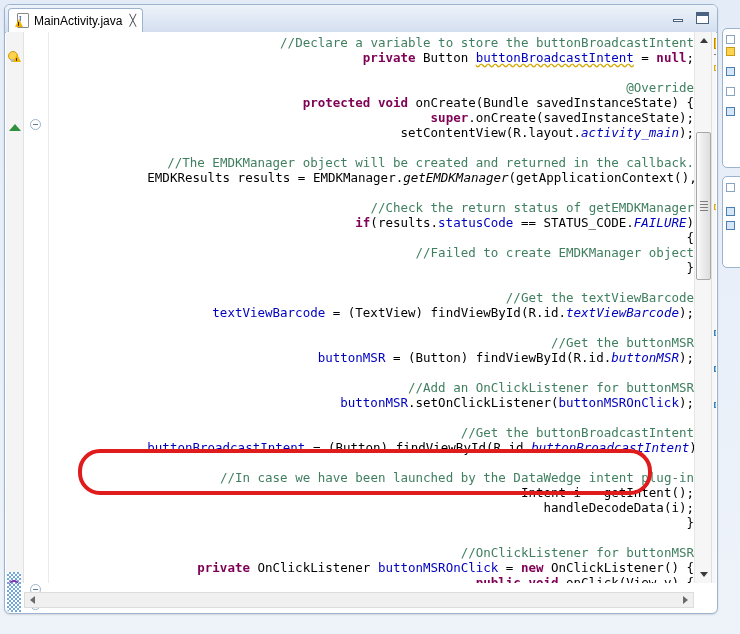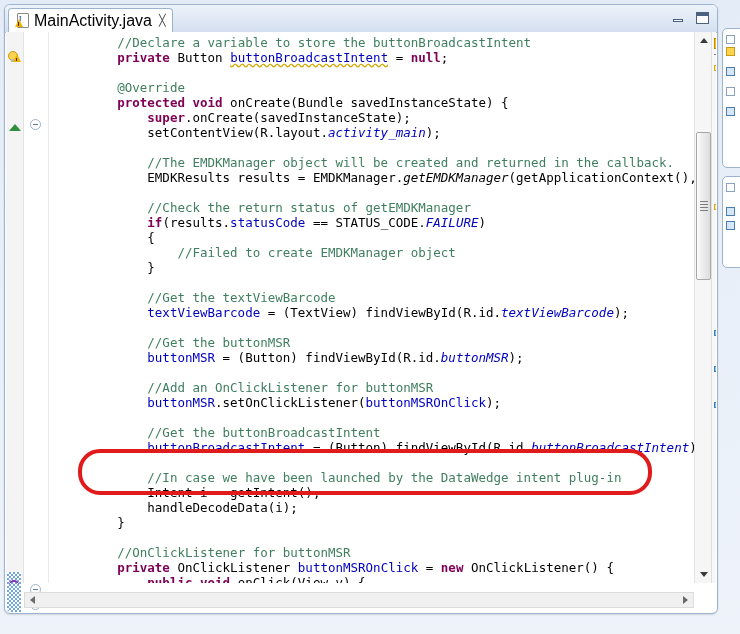--- a/index.html
+++ b/index.html
@@ -41,21 +41,21 @@
     padding: 0 6px 0 6px;
     background: #ffffff;
     border: 1px solid #9cb3cf;
     border-bottom: none;
     border-radius: 4px 4px 0 0;
     display: flex; align-items: center; gap: 5px;
     box-sizing: border-box;
   }
   .tab-label {
     font-family: "Liberation Sans", sans-serif;
-    font-size: 16px;
+    font-size: 12px;
     color: #000000;
     white-space: nowrap;
   }
   .tab-close {
     font-family: "Liberation Sans", sans-serif;
     font-size: 11px;
     color: #4a4a4a;
     line-height: 1;
     margin-left: 2px;
   }
@@ -214,21 +214,21 @@
   }
   #code-lines {
     position: absolute; left: 0; top: 3px;
     width: 100%;
     font-family: "DejaVu Sans Mono", monospace;
     font-size: 12.5px;
     line-height: 15px;
     white-space: pre;
     color: #000000;
   }
-  .ln { height: 15px; padding-left: 8px; }
+  .ln { height: 15px; padding-left: 8px; text-align: right; }
 
   
   .cm { color: #3f7f5f; }            
   .kw { color: #7f0055; font-weight: bold; }  
   .fld { color: #0000c0; }           
   .sfld { color: #0000c0; font-style: italic; } 
   .sm { color: #000000; font-style: italic; }   
   .pl { color: #000000; }            
   .undl { text-decoration: underline; text-decoration-style: wavy;
           text-decoration-color: #d1a800; }

